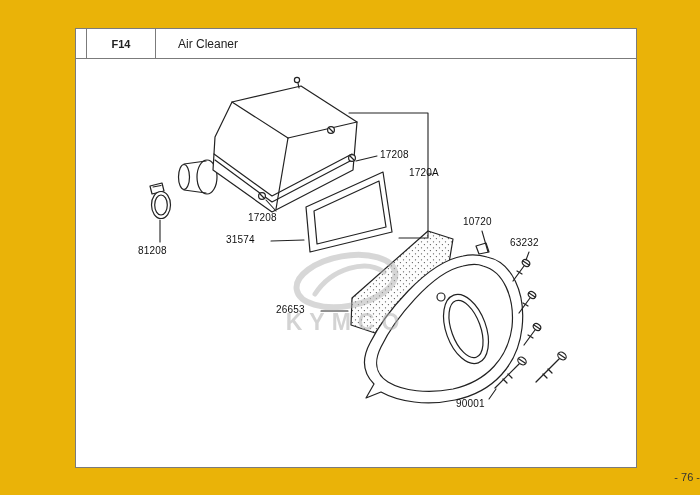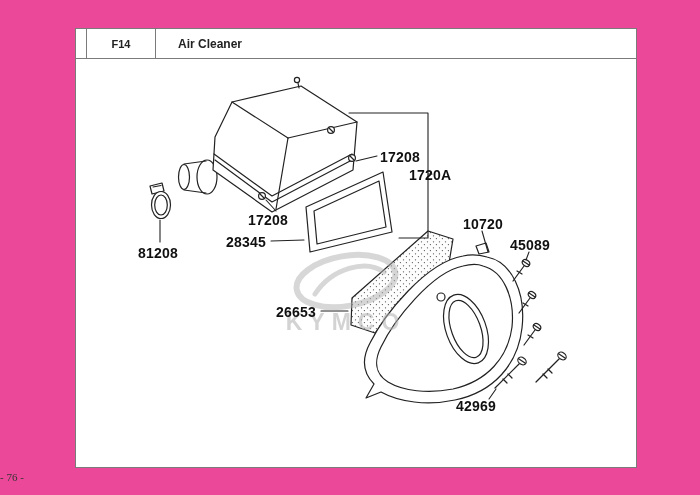--- a/index.html
+++ b/index.html
@@ -1,46 +1,46 @@
 <!DOCTYPE html>
 <html><head>
 <meta charset="utf-8">
 <style>
   html,body { margin:0; padding:0; background:#ffffff; }
   .page {
-    position:relative; width:700px; height:495px; background:#ec4899;
+    position:relative; width:700px; height:495px; background:#eab308;
     font-family:"Liberation Sans", sans-serif; overflow:hidden;
   }
   .frame {
     position:absolute; left:75px; top:28px; width:562px; height:440px;
     border:1px solid #7b7b7b; background:#ffffff; box-sizing:border-box;
   }
   .header-bar {
     position:absolute; left:0; top:0; width:100%; height:30px;
     border-bottom:1px solid #7b7b7b; display:flex; align-items:stretch;
     box-sizing:border-box;
   }
   .code-box {
     margin-left:10px; width:70px; border-left:1px solid #7b7b7b;
     border-right:1px solid #7b7b7b; display:flex; align-items:center;
     justify-content:center; font-weight:bold; font-size:11px; color:#222;
     box-sizing:border-box;
   }
   .sheet-title {
-    margin-left:22px; display:flex; align-items:center; font-weight:bold;
+    margin-left:22px; display:flex; align-items:center; font-weight:normal;
     font-size:12px; color:#222;
   }
   .diagram { position:absolute; left:0; top:0; }
   .part-label {
-    position:absolute; font-weight:bold; font-size:14px; color:#101010;
+    position:absolute; font-weight:normal; font-size:10px; color:#101010;
     white-space:nowrap; letter-spacing:0.2px;
   }
   .footer {
-    position:absolute; left:0; top:471px; width:700px; text-align:left;
-    font-size:11px; color:#333;font-family:Liberation Serif, serif;
+    position:absolute; left:0; top:471px; width:700px; text-align:right;
+    font-size:11px; color:#333;
   }
 </style>
 </head>
 <body>
 
 <div class="page">
 
   <div class="frame">
     <div class="header-bar">
       <div class="code-box">
@@ -168,21 +168,21 @@
         <path d="M 315,294 C 332,268 366,259 384,272" stroke-width="5"></path>
       </g>
     </g>
 
     <text x="346" y="330" text-anchor="middle" font-size="23" font-weight="bold" letter-spacing="7" fill="#b0b0b0" opacity="0.55" font-family="Liberation Sans, sans-serif">KYMCO</text>
   </svg>
 
   <div class="part-label" style="left:380px;top:149px">17208</div>
   <div class="part-label" style="left:409px;top:167px">1720A</div>
   <div class="part-label" style="left:248px;top:212px">17208</div>
-  <div class="part-label" style="left:226px;top:234px">28345</div>
+  <div class="part-label" style="left:226px;top:234px">31574</div>
   <div class="part-label" style="left:138px;top:245px">81208</div>
   <div class="part-label" style="left:276px;top:304px">26653</div>
   <div class="part-label" style="left:463px;top:216px">10720</div>
-  <div class="part-label" style="left:510px;top:237px">45089</div>
-  <div class="part-label" style="left:456px;top:398px">42969</div>
+  <div class="part-label" style="left:510px;top:237px">63232</div>
+  <div class="part-label" style="left:456px;top:398px">90001</div>
 
   <div class="footer">- 76 -</div>
 </div>
 
 </body></html>

